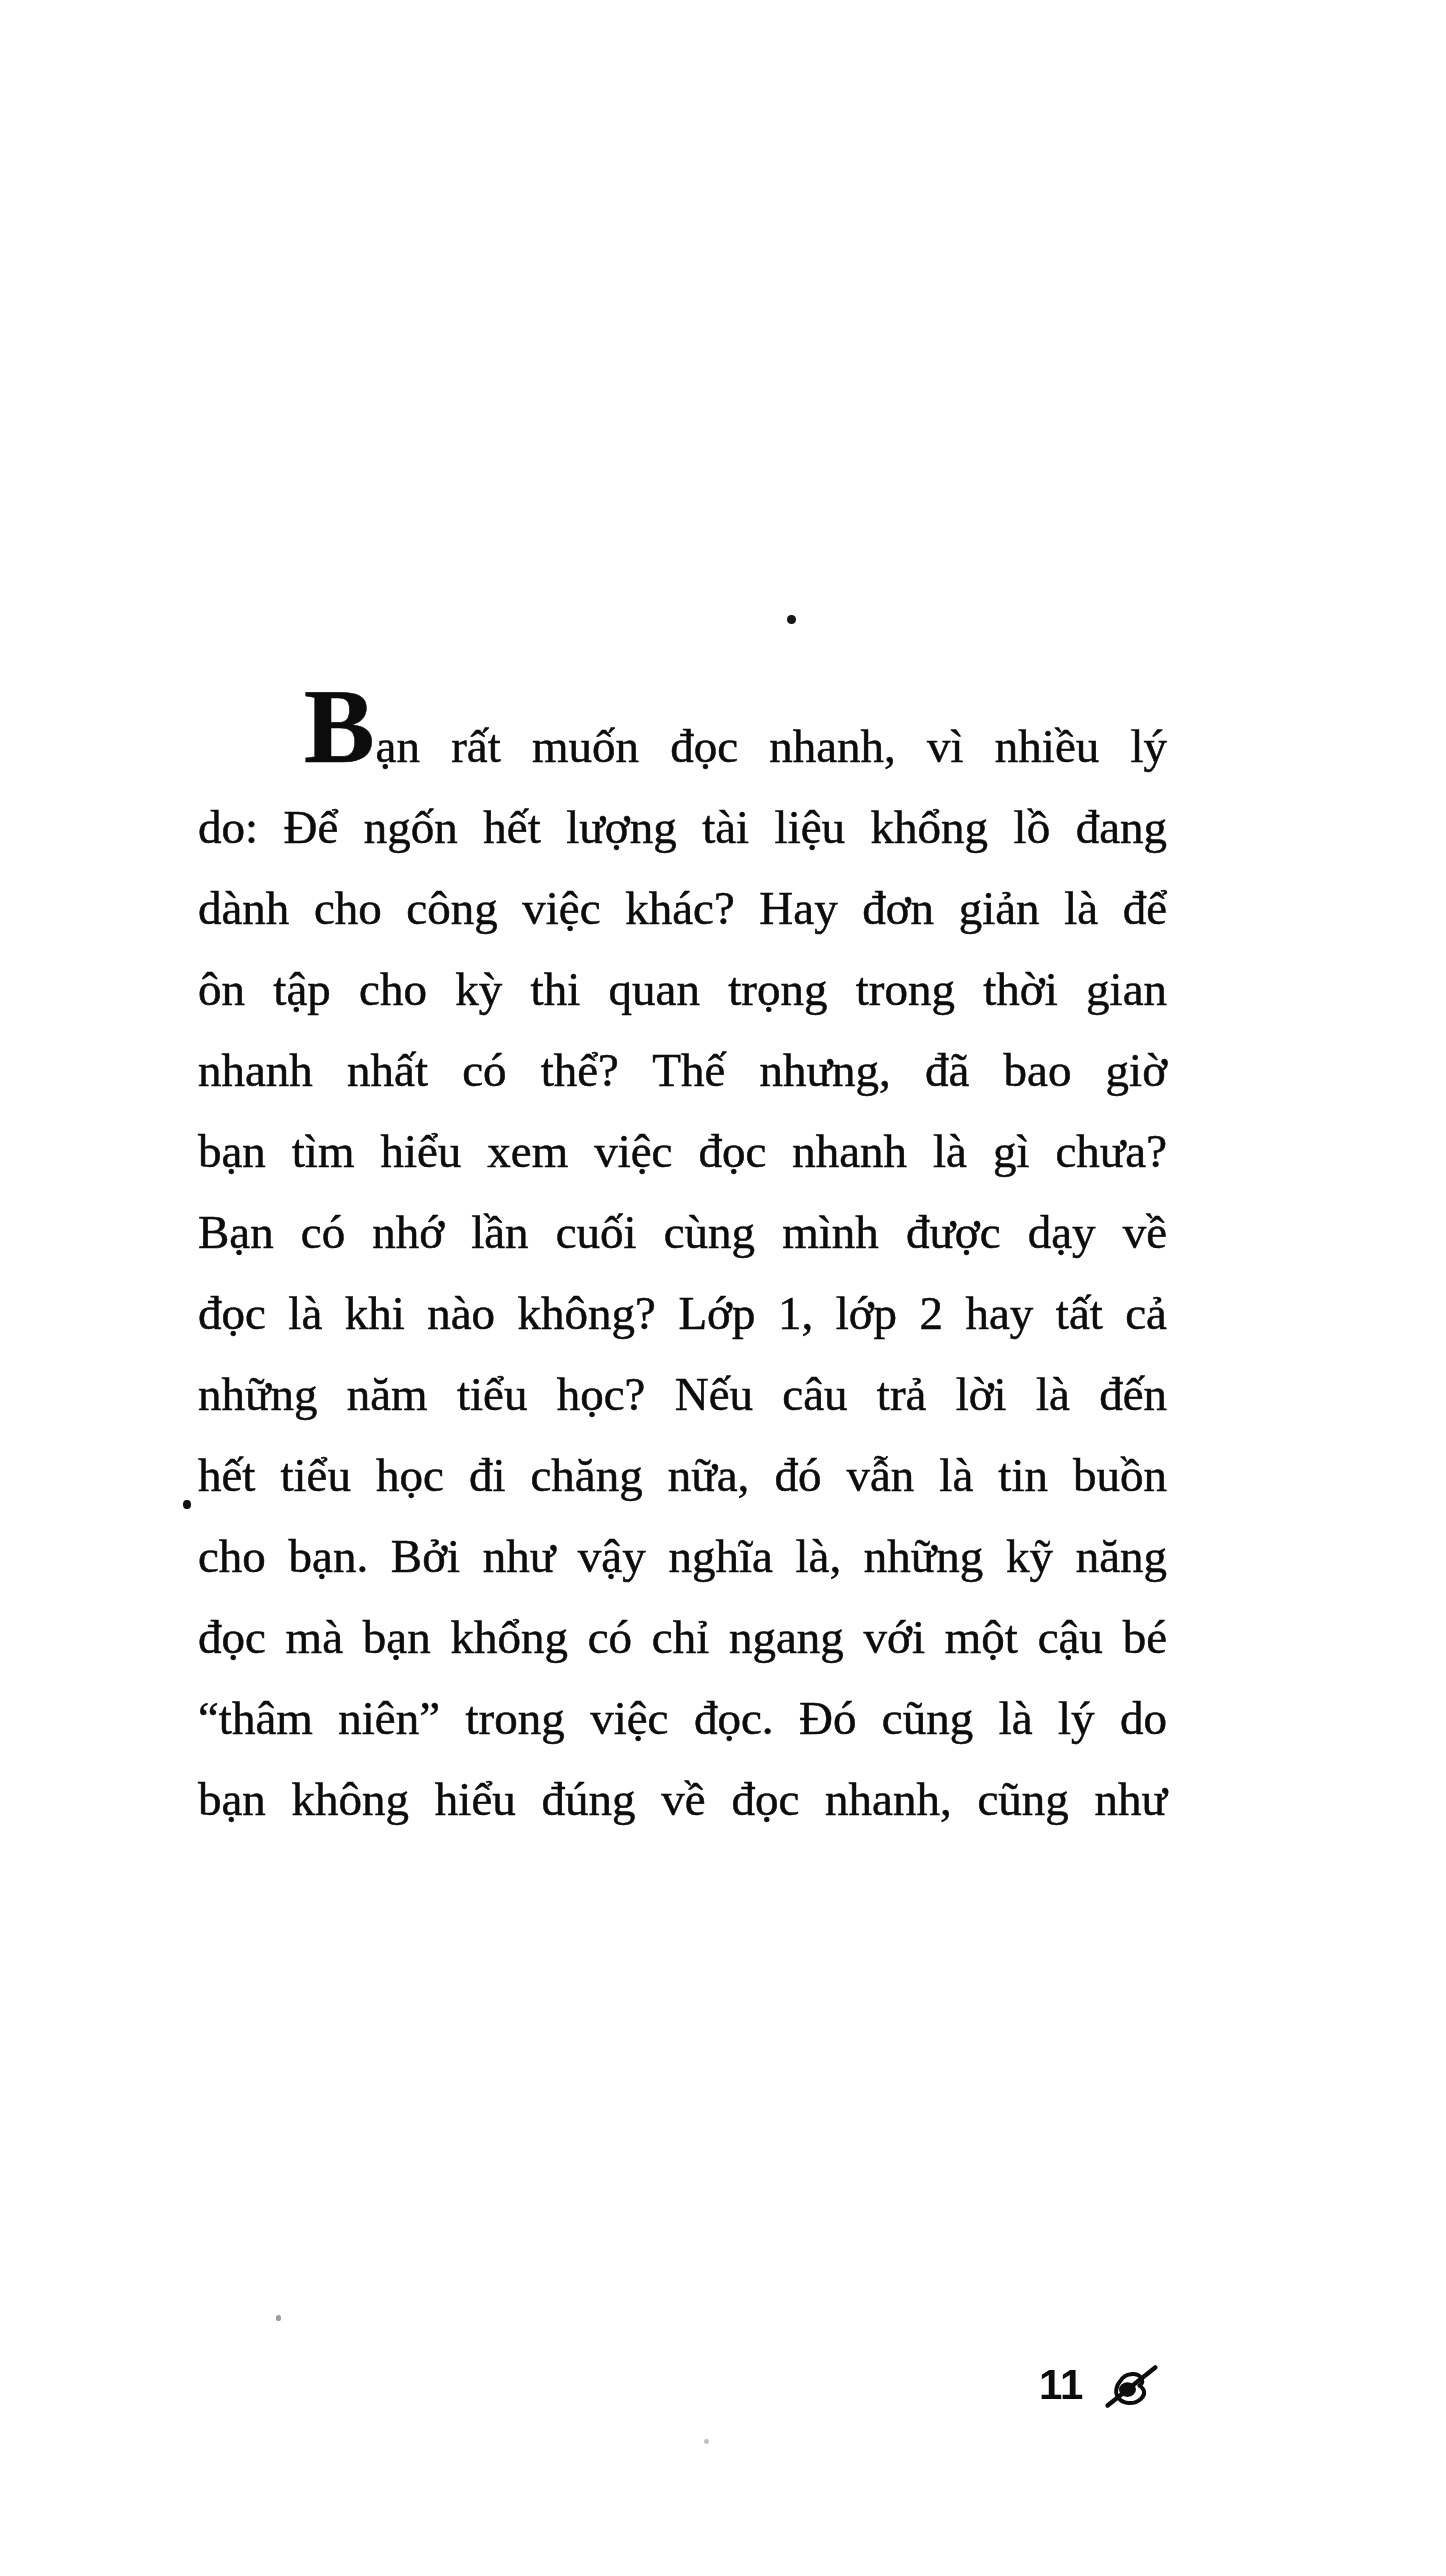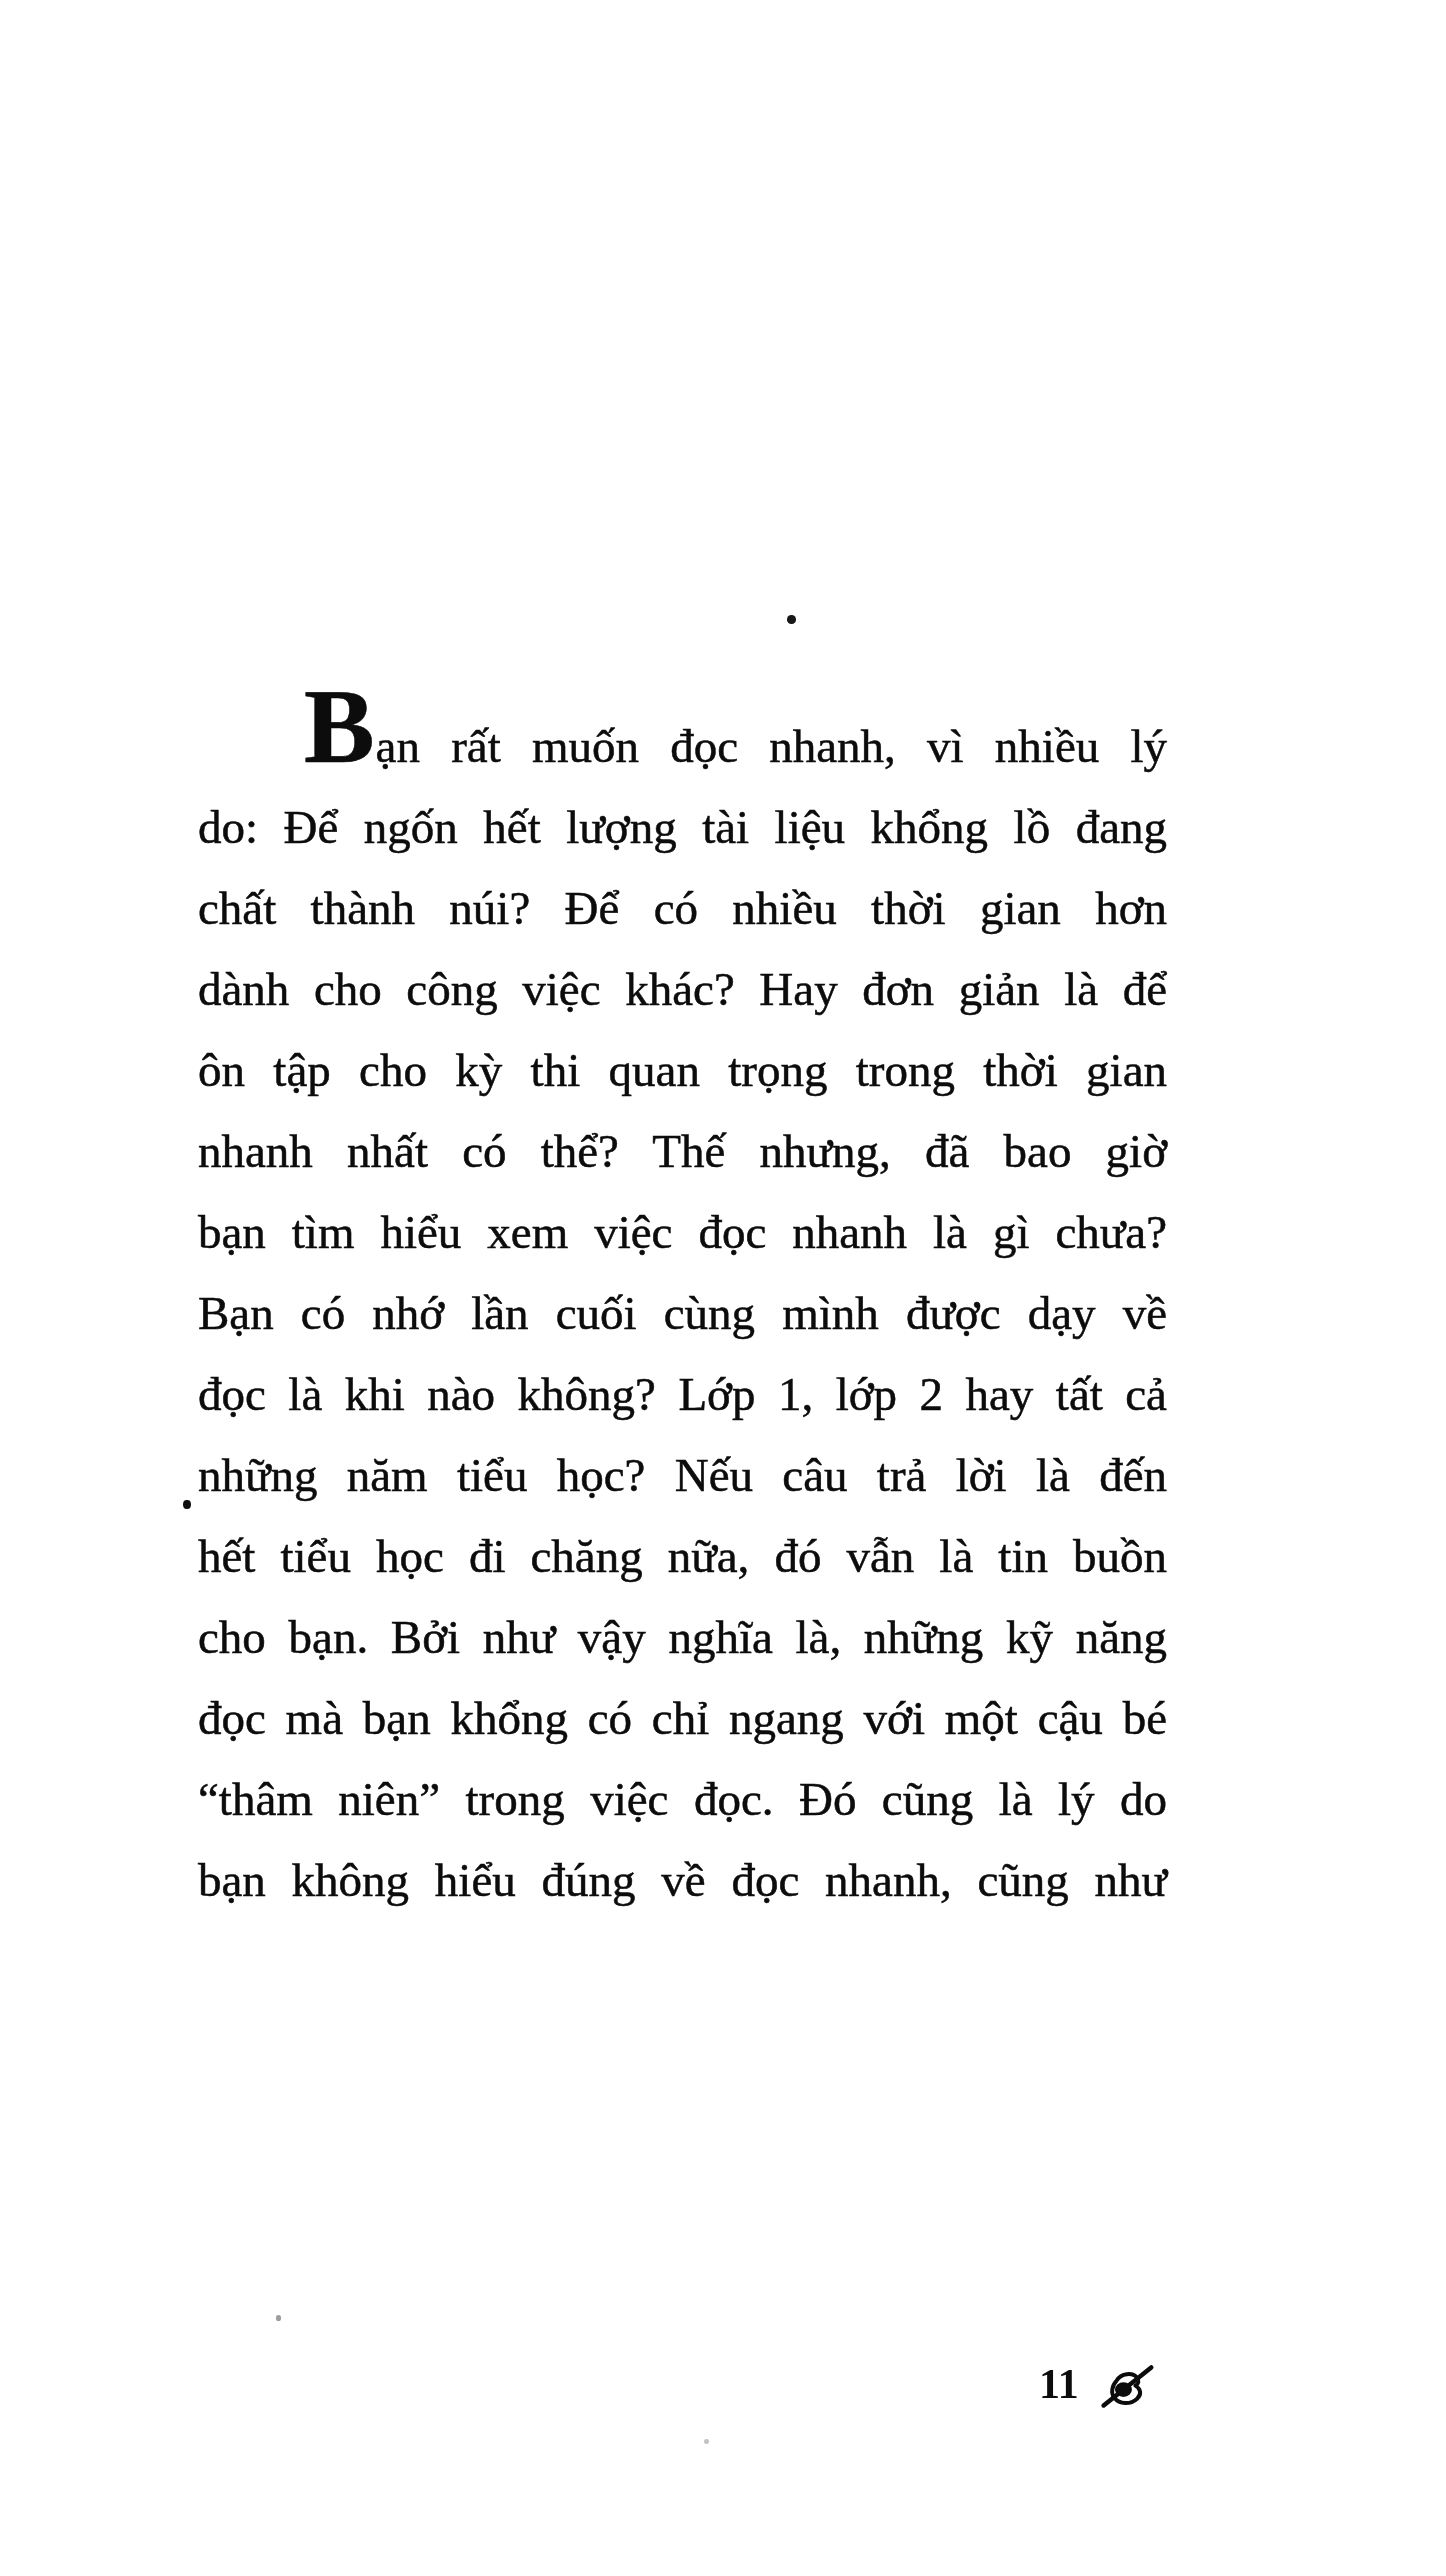--- a/index.html
+++ b/index.html
@@ -52,21 +52,21 @@
   }
   .footer {
     position: absolute;
     left: 1039px;
     top: 2359px;
     display: flex;
     align-items: center;
     gap: 19px;
   }
   .page-number {
-    font-family: Liberation Serif, serif;
+    font-family: Liberation Sans, sans-serif;
     font-weight: 700;
     font-size: 42px;
     line-height: 49px;
     color: #0c0c0c;
     text-align: center;
   }
   .pen-logo {
     width: 60px;
     height: 51px;
     display: block;
@@ -82,21 +82,20 @@
 </style>
 </head>
 <body>
 
 <div class="page">
 
   <div class="text-block">
       <div class="paragraph">
         <div class="line" style="text-indent: 106px;"><span class="seg-drop-cap">B</span><span class="seg-normal">ạn rất muốn đọc nhanh, vì nhiều lý</span></div>
         <div class="line"><span class="seg-normal">do: Để ngốn hết lượng tài liệu khổng lồ đang</span></div>
-        <div class="line"><span class="seg-normal">chất thành núi? Để có nhiều thời gian hơn</span></div>
         <div class="line"><span class="seg-normal">dành cho công việc khác? Hay đơn giản là để</span></div>
         <div class="line"><span class="seg-normal">ôn tập cho kỳ thi quan trọng trong thời gian</span></div>
         <div class="line"><span class="seg-normal">nhanh nhất có thể? Thế nhưng, đã bao giờ</span></div>
         <div class="line"><span class="seg-normal">bạn tìm hiểu xem việc đọc nhanh là gì chưa?</span></div>
         <div class="line"><span class="seg-normal">Bạn có nhớ lần cuối cùng mình được dạy về</span></div>
         <div class="line"><span class="seg-normal">đọc là khi nào không? Lớp 1, lớp 2 hay tất cả</span></div>
         <div class="line"><span class="seg-normal">những năm tiểu học? Nếu câu trả lời là đến</span></div>
         <div class="line"><span class="seg-normal">hết tiểu học đi chăng nữa, đó vẫn là tin buồn</span></div>
         <div class="line"><span class="seg-normal">cho bạn. Bởi như vậy nghĩa là, những kỹ năng</span></div>
         <div class="line"><span class="seg-normal">đọc mà bạn khổng có chỉ ngang với một cậu bé</span></div>

